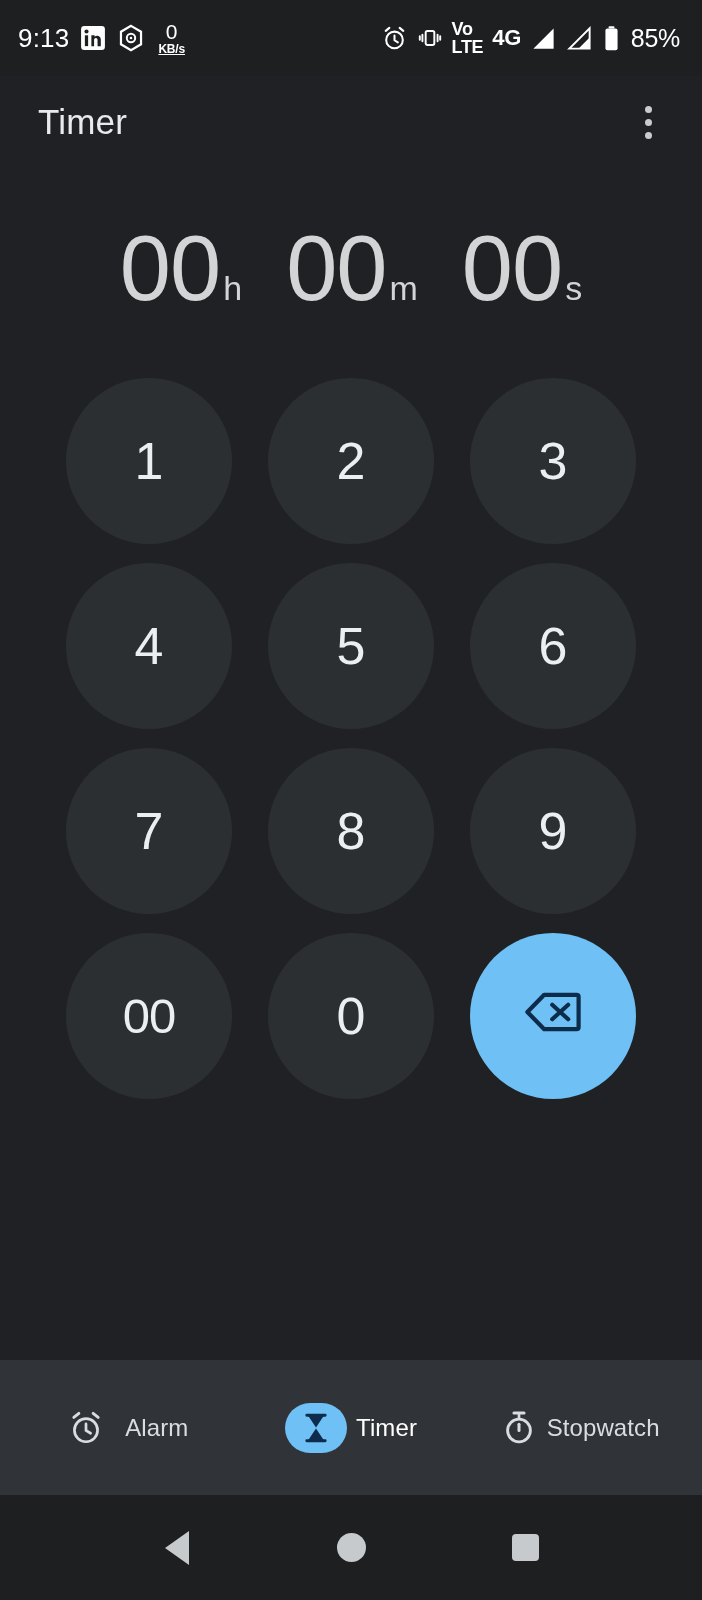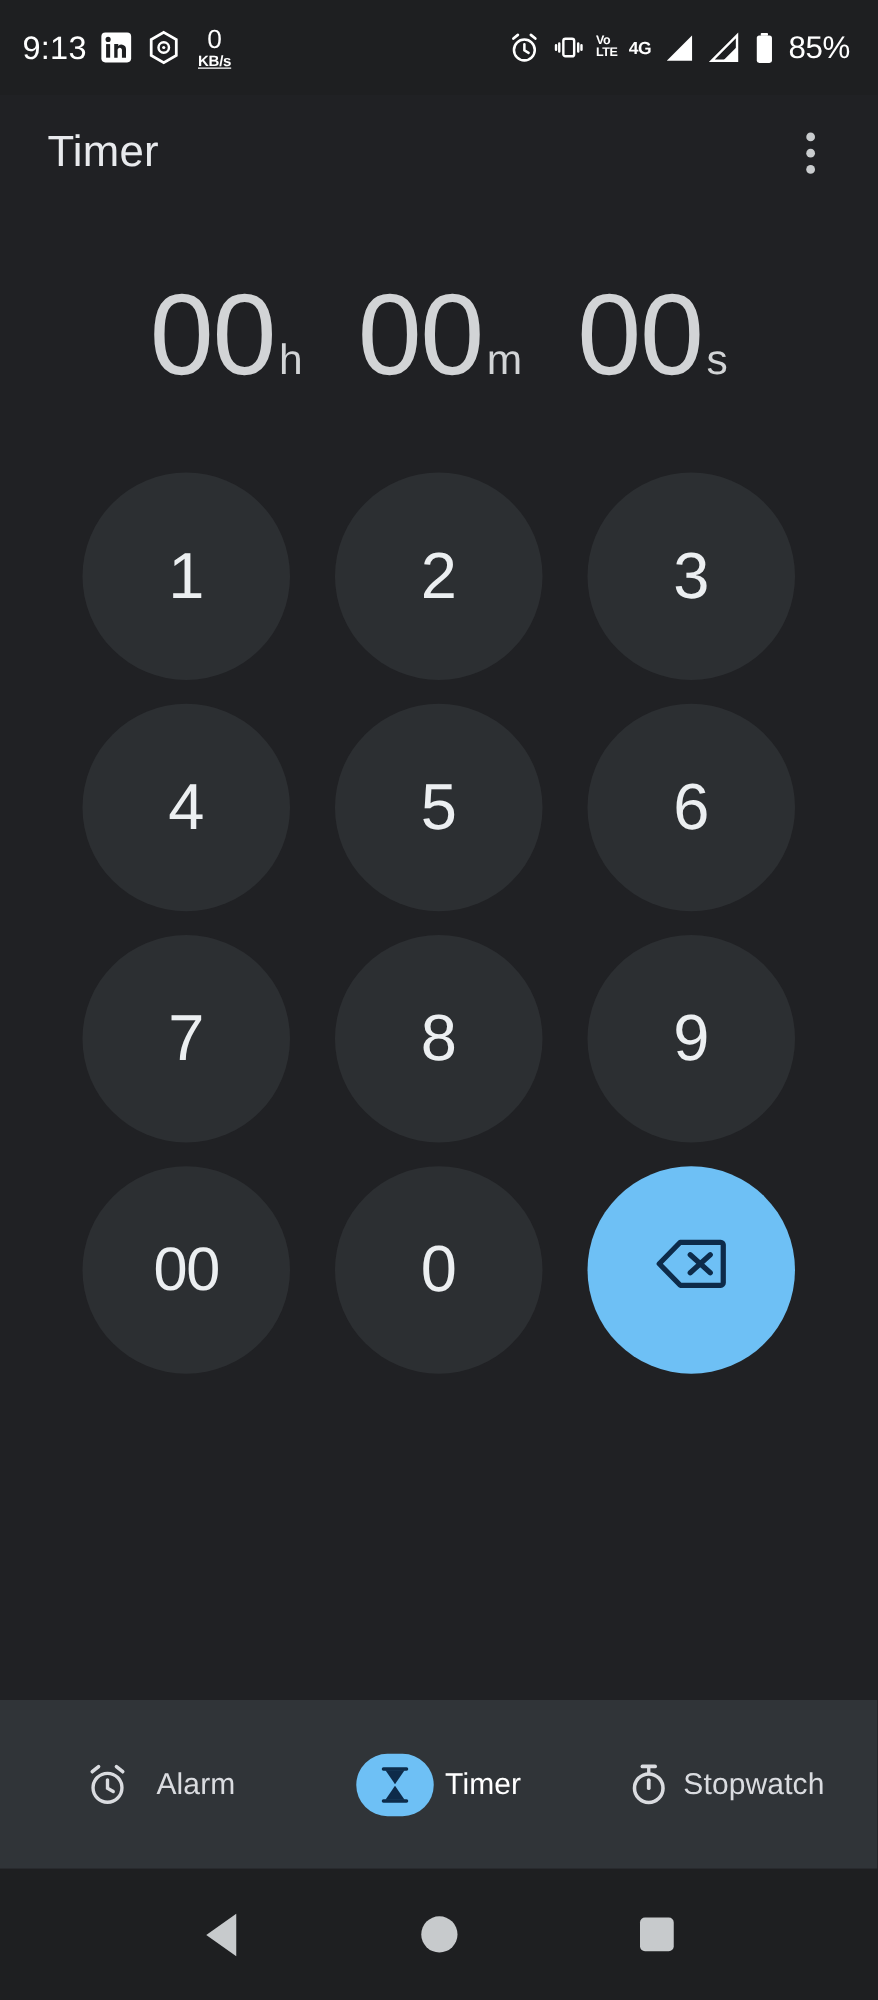--- a/index.html
+++ b/index.html
@@ -25,22 +25,22 @@
     color:#ffffff;
   }
   .sb-left { display:flex; align-items:center; gap:11px; }
   .sb-right { display:flex; align-items:center; gap:9px; margin-left:auto; }
   .sb-time { font-size:26px; font-weight:500; letter-spacing:.2px; }
   .sb-icon { display:flex; align-items:center; justify-content:center; }
   .netspeed { display:flex; flex-direction:column; align-items:center; line-height:1; margin-left:2px; }
   .netspeed .num { font-size:21px; font-weight:500; }
   .netspeed .unit { font-size:12px; font-weight:700; letter-spacing:-.2px; margin-top:1px;text-decoration:underline; }
   .volte { display:flex; flex-direction:column; align-items:flex-start; line-height:1; }
-  .volte .t { font-size:10px; font-weight:700; letter-spacing:-.3px; }
-  .sb-4g { font-size:14px; font-weight:600; letter-spacing:-.4px; }
+  .volte .t { font-size:18px; font-weight:700; letter-spacing:-.3px; }
+  .sb-4g { font-size:22px; font-weight:600; letter-spacing:-.4px; }
   .sb-batt { font-size:25px; font-weight:500; letter-spacing:-.3px; margin-left:1px; }
 
   
   .appbar {
     height:92px; flex:0 0 92px;
     display:flex; align-items:center;
     padding:0 26px 0 38px;
   }
   .app-title { font-size:35px; color:#e8eaed; font-weight:400; letter-spacing:.2px; }
   .overflow {

